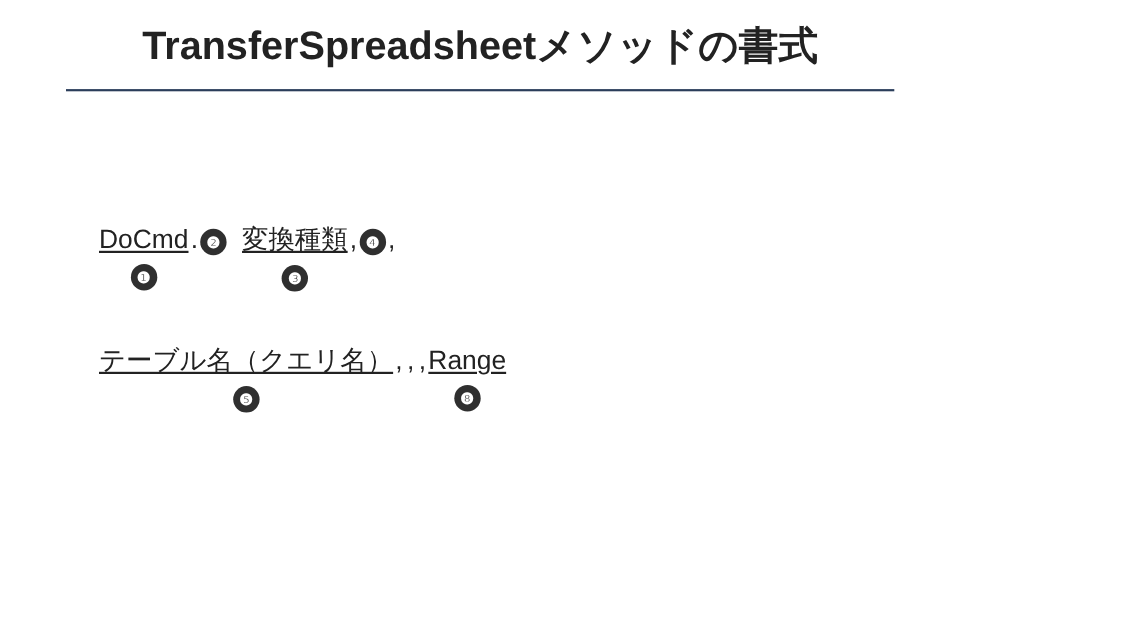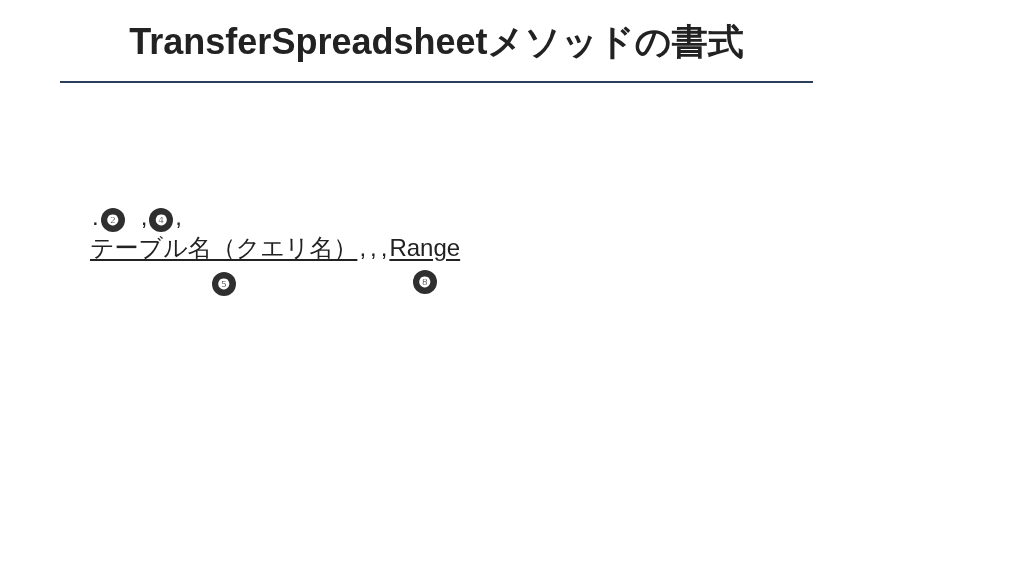--- a/index.html
+++ b/index.html
@@ -7,37 +7,45 @@
     .slide { width: 873px; height: 576px; position: relative; }
     .title { font-size: 36px; font-weight: 700; color: #222; text-align: center; padding-top: 18px; }
     .title-rule { margin: 14px 60px 0 60px; border: none; border-top: 2px solid #2b3e5b; }
     .body { position: absolute; left: 90px; top: 200px; width: 850px; }
     .line { display: flex; flex-wrap: nowrap; align-items: baseline; font-size: 24px; }
     .tok { display: inline-flex; flex-direction: column; align-items: center; }
     .txt { text-decoration: underline; text-underline-offset: 3px; color: #222; }
     .sep { padding: 0 2px; color: #222; }
     .gap { width: 14px; display: inline-block; }
     .badge { margin-top: 8px; width: 24px; height: 24px; border-radius: 50%; background: #2f2f2f; color: #fff; font-size: 14px; font-weight: 700; display: inline-flex; align-items: center; justify-content: center; }
-    .line2 { }
+    .line2 { margin-top: 46px; }
   </style>
 </head>
 <body>
 
 <div class="slide">
   <h1 class="title">TransferSpreadsheetメソッドの書式</h1>
   <hr class="title-rule">
 
   <div class="body">
 
     <div class="line">
+      <span class="tok">
+        <span class="txt">DoCmd</span>
+        <span class="badge">❶</span>
+      </span>
       <span class="sep">.</span>
       <span class="tok">
         <span class="badge">❷</span>
       </span>
       <span class="gap"></span>
+      <span class="tok">
+        <span class="txt">変換種類</span>
+        <span class="badge">❸</span>
+      </span>
       <span class="sep">,</span>
       <span class="tok">
         <span class="badge">❹</span>
       </span>
       <span class="sep">,</span>
     </div>
 
     <div class="line line2">
       <span class="tok">
         <span class="txt">テーブル名（クエリ名）</span>

